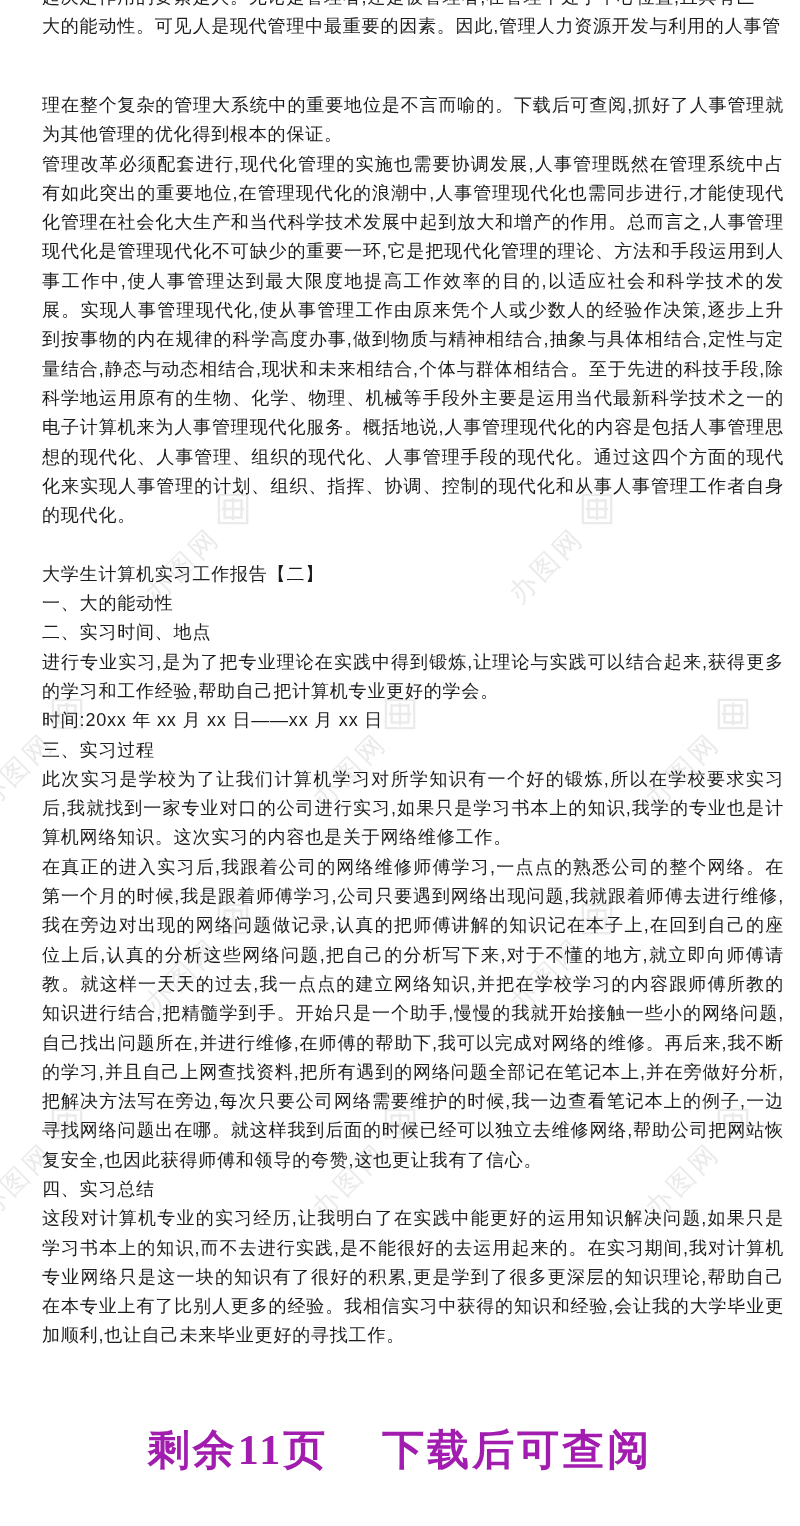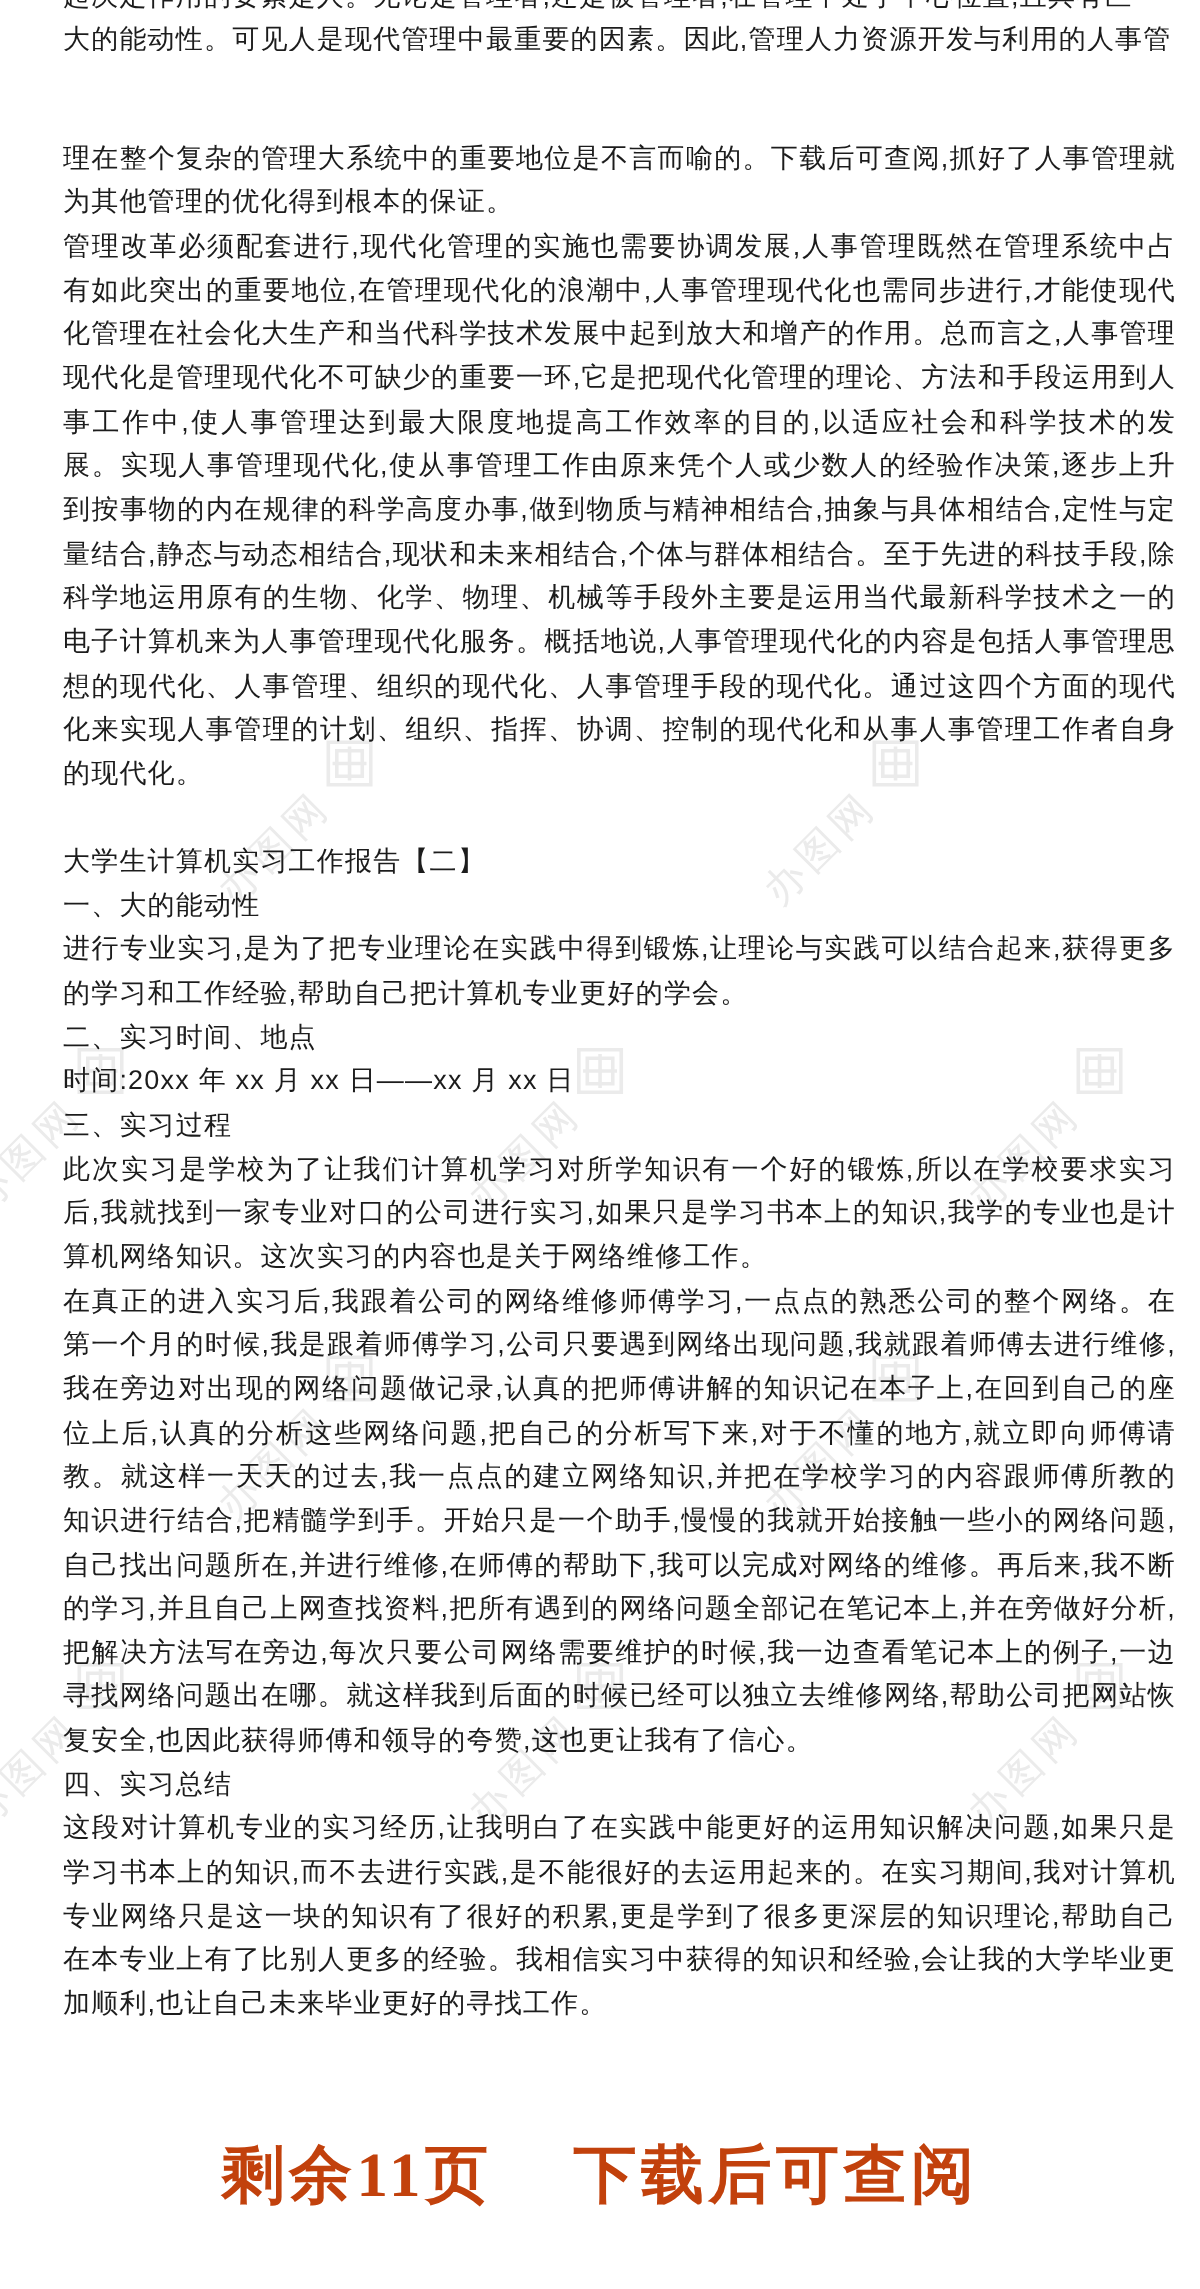--- a/index.html
+++ b/index.html
@@ -41,21 +41,21 @@
   .clip-block .para:first-child{margin-top:-17px;}
   .page-gap{height:57px;}
   .blank-line{height:29.3px;}
   
   .footer{
     position:absolute;left:0;right:0;top:1422px;z-index:1;
     text-align:center;
     font-family:"Liberation Serif","DejaVu Serif",serif;
     font-weight:bold;
     font-size:42px;
-    color:#c2410c;
+    color:#a21caf;
     letter-spacing:3px;
     white-space:nowrap;
   }
   .footer .seg{display:inline-block;}
   .footer .seg + .seg{margin-left:54px;}
 </style>
 </head>
 <body>
 
 <div class="page">
@@ -152,22 +152,22 @@
 
     <div class="page-gap"></div>
 
     <p class="para">理在整个复杂的管理大系统中的重要地位是不言而喻的。下载后可查阅,抓好了人事管理就为其他管理的优化得到根本的保证。</p>
     <p class="para">管理改革必须配套进行,现代化管理的实施也需要协调发展,人事管理既然在管理系统中占有如此突出的重要地位,在管理现代化的浪潮中,人事管理现代化也需同步进行,才能使现代化管理在社会化大生产和当代科学技术发展中起到放大和增产的作用。总而言之,人事管理现代化是管理现代化不可缺少的重要一环,它是把现代化管理的理论、方法和手段运用到人事工作中,使人事管理达到最大限度地提高工作效率的目的,以适应社会和科学技术的发展。实现人事管理现代化,使从事管理工作由原来凭个人或少数人的经验作决策,逐步上升到按事物的内在规律的科学高度办事,做到物质与精神相结合,抽象与具体相结合,定性与定量结合,静态与动态相结合,现状和未来相结合,个体与群体相结合。至于先进的科技手段,除科学地运用原有的生物、化学、物理、机械等手段外主要是运用当代最新科学技术之一的电子计算机来为人事管理现代化服务。概括地说,人事管理现代化的内容是包括人事管理思想的现代化、人事管理、组织的现代化、人事管理手段的现代化。通过这四个方面的现代化来实现人事管理的计划、组织、指挥、协调、控制的现代化和从事人事管理工作者自身的现代化。</p>
 
     <div class="blank-line"></div>
 
     <p class="para">大学生计算机实习工作报告【二】</p>
     <p class="para">一、大的能动性</p>
+    <p class="para">二、实习时间、地点</p>
     <p class="para">进行专业实习,是为了把专业理论在实践中得到锻炼,让理论与实践可以结合起来,获得更多的学习和工作经验,帮助自己把计算机专业更好的学会。</p>
-    <p class="para">二、实习时间、地点</p>
     <p class="para">时间:20xx 年 xx 月 xx 日——xx 月 xx 日</p>
     <p class="para">三、实习过程</p>
     <p class="para">此次实习是学校为了让我们计算机学习对所学知识有一个好的锻炼,所以在学校要求实习后,我就找到一家专业对口的公司进行实习,如果只是学习书本上的知识,我学的专业也是计算机网络知识。这次实习的内容也是关于网络维修工作。</p>
     <p class="para">在真正的进入实习后,我跟着公司的网络维修师傅学习,一点点的熟悉公司的整个网络。在第一个月的时候,我是跟着师傅学习,公司只要遇到网络出现问题,我就跟着师傅去进行维修,我在旁边对出现的网络问题做记录,认真的把师傅讲解的知识记在本子上,在回到自己的座位上后,认真的分析这些网络问题,把自己的分析写下来,对于不懂的地方,就立即向师傅请教。就这样一天天的过去,我一点点的建立网络知识,并把在学校学习的内容跟师傅所教的知识进行结合,把精髓学到手。开始只是一个助手,慢慢的我就开始接触一些小的网络问题,自己找出问题所在,并进行维修,在师傅的帮助下,我可以完成对网络的维修。再后来,我不断的学习,并且自己上网查找资料,把所有遇到的网络问题全部记在笔记本上,并在旁做好分析,把解决方法写在旁边,每次只要公司网络需要维护的时候,我一边查看笔记本上的例子,一边寻找网络问题出在哪。就这样我到后面的时候已经可以独立去维修网络,帮助公司把网站恢复安全,也因此获得师傅和领导的夸赞,这也更让我有了信心。</p>
     <p class="para">四、实习总结</p>
     <p class="para">这段对计算机专业的实习经历,让我明白了在实践中能更好的运用知识解决问题,如果只是学习书本上的知识,而不去进行实践,是不能很好的去运用起来的。在实习期间,我对计算机专业网络只是这一块的知识有了很好的积累,更是学到了很多更深层的知识理论,帮助自己在本专业上有了比别人更多的经验。我相信实习中获得的知识和经验,会让我的大学毕业更加顺利,也让自己未来毕业更好的寻找工作。</p>
 
   </div>
 
   <div class="footer">

